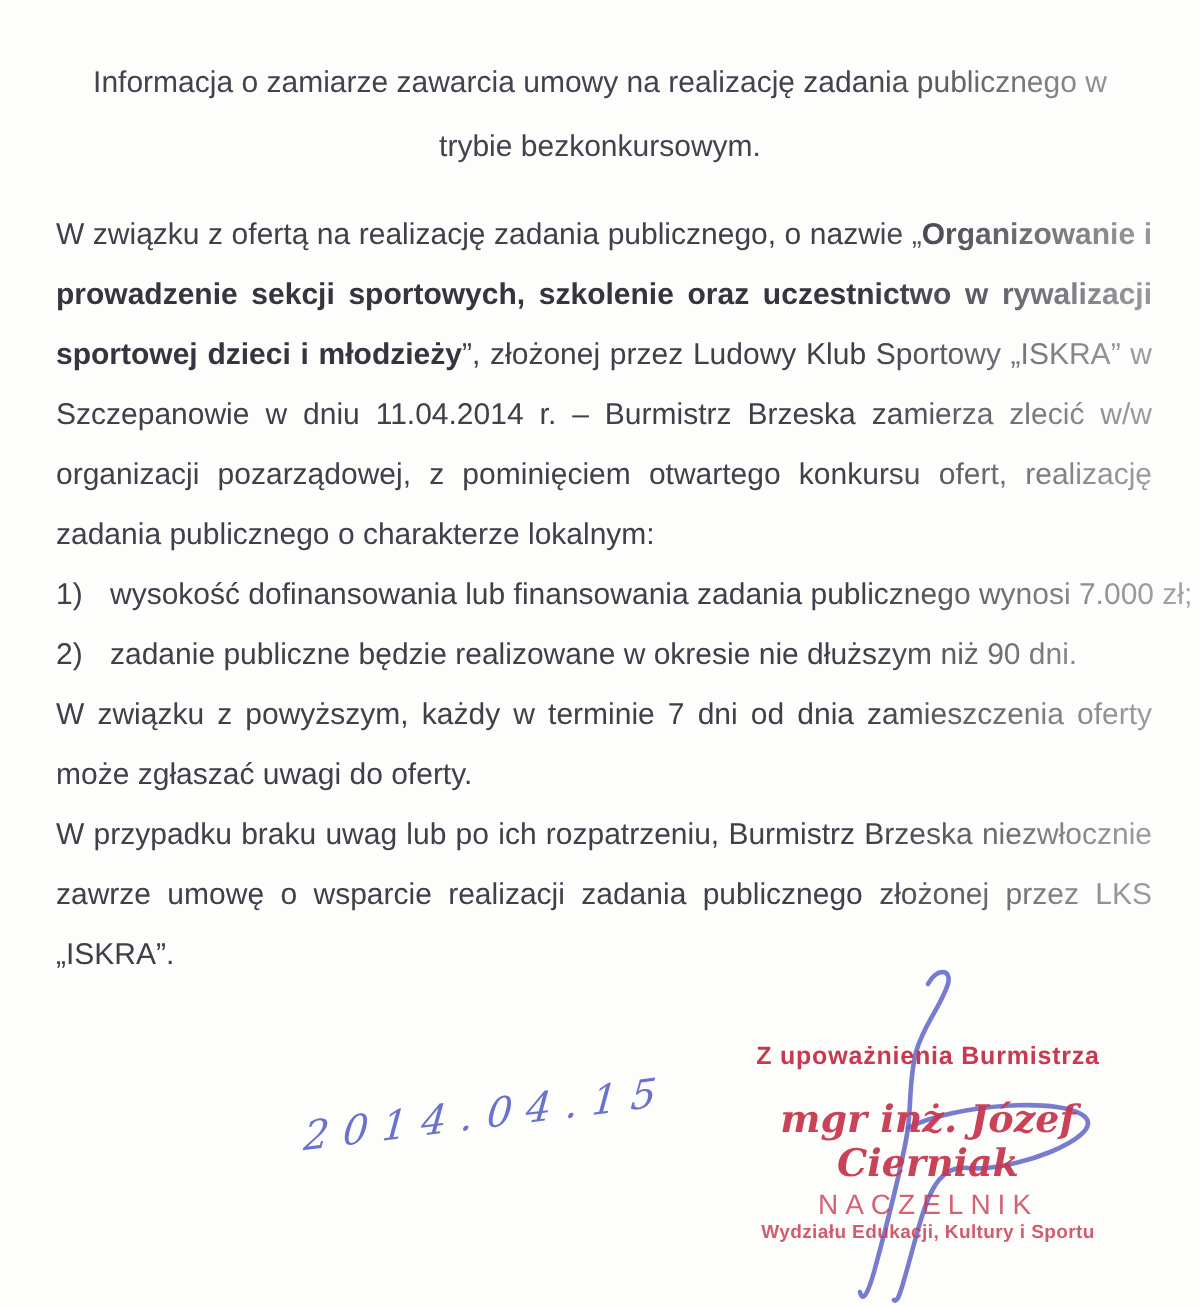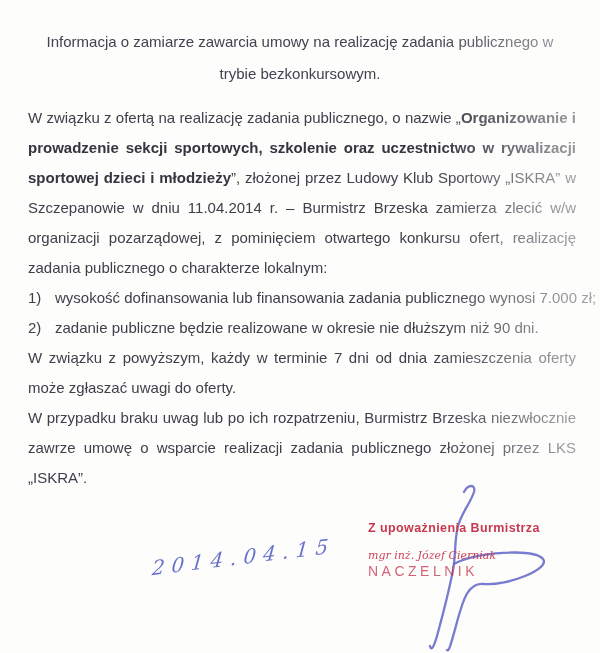--- a/index.html
+++ b/index.html
@@ -49,24 +49,25 @@
     font-size:20px;
     letter-spacing:7px;
     color:#5a63c8;
     transform:rotate(-7deg) skewX(-12deg);
     transform-origin:left center;
     opacity:.9;
   }
   .stamp{
     position:absolute;
     left:368px;top:521px;width:192px;
+    text-align:center;
     color:#c8394f;
   }
   .stamp-line1{font-weight:bold;font-size:12.5px;letter-spacing:.4px;}
-  .stamp-line2{margin-top:14px;font-family:"DejaVu Serif","Liberation Serif",serif;font-style:italic;font-weight:normal;font-size:11px;opacity:.95;}
+  .stamp-line2{margin-top:14px;font-family:"DejaVu Serif","Liberation Serif",serif;font-style:italic;font-weight:bold;font-size:19px;opacity:.95;}
   .stamp-line3{font-size:14px;letter-spacing:3.5px;opacity:.78;margin-top:1px;}
   .stamp-line4{font-size:9.5px;font-weight:bold;letter-spacing:.2px;opacity:.82;margin-top:1px;}
   .signature{
     position:absolute;
     left:396px;top:484px;
     pointer-events:none;
   }
   .signature path{
     fill:none;
     stroke:#5f65c5;
@@ -105,15 +106,16 @@
 
   <svg class="signature" width="160" height="168" viewBox="0 0 160 168">
     <path d="M 68 8 C 72 0, 80 0, 78 8 C 74 20, 66 28, 62 42 C 58 58, 60 72, 57 86 C 54 102, 47 130, 41 152 C 37 166, 35 166, 34 162"></path>
     <path d="M 58 80 C 80 68, 138 64, 147 75 C 155 85, 111 102, 88 100 C 72 98, 67 116, 61 138 C 55 160, 53 168, 51 166"></path>
   </svg>
 
   <div class="stamp">
     <div class="stamp-line1">Z upoważnienia Burmistrza</div>
     <div class="stamp-line2">mgr inż. Józef Cierniak</div>
     <div class="stamp-line3">NACZELNIK</div>
+    <div class="stamp-line4">Wydziału Edukacji, Kultury i Sportu</div>
   </div>
 
 </div>
 
 </body></html>

